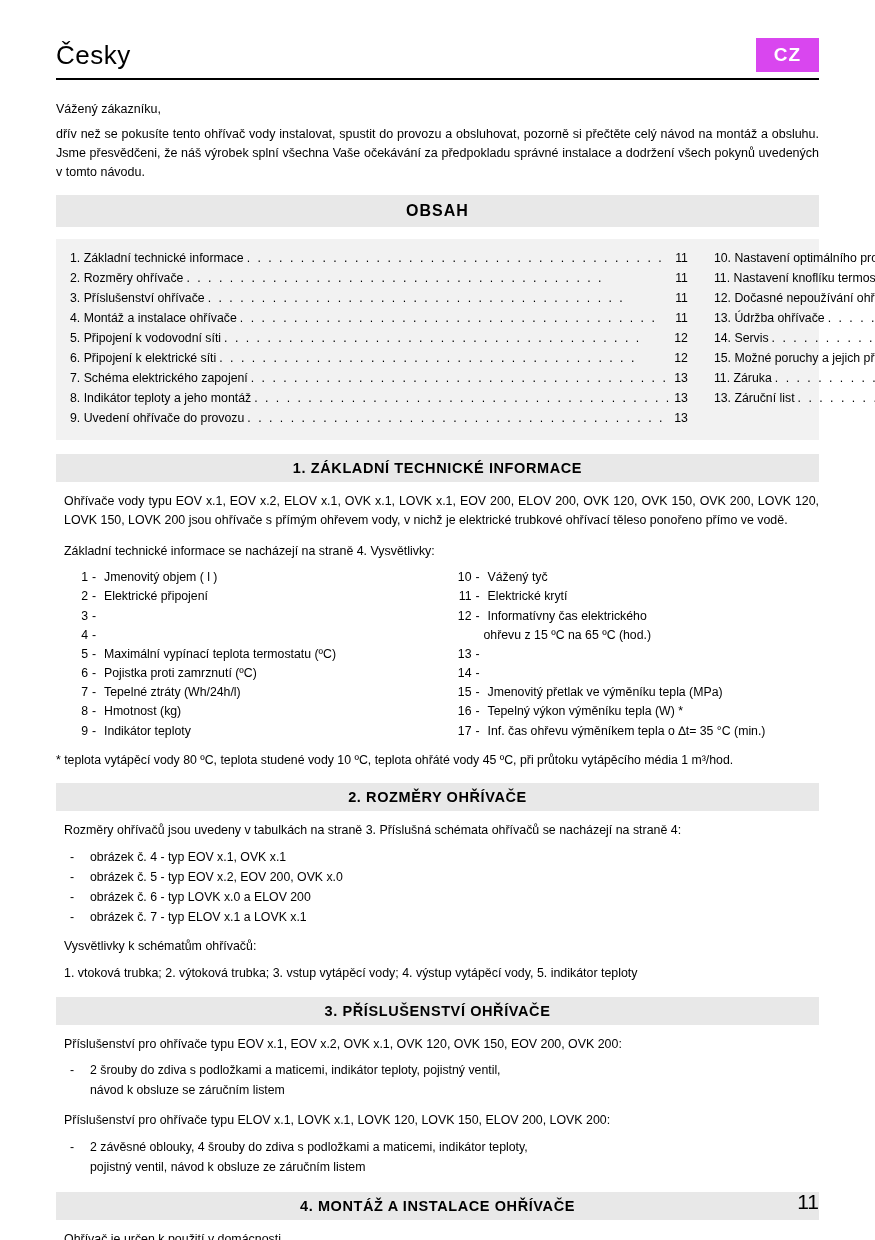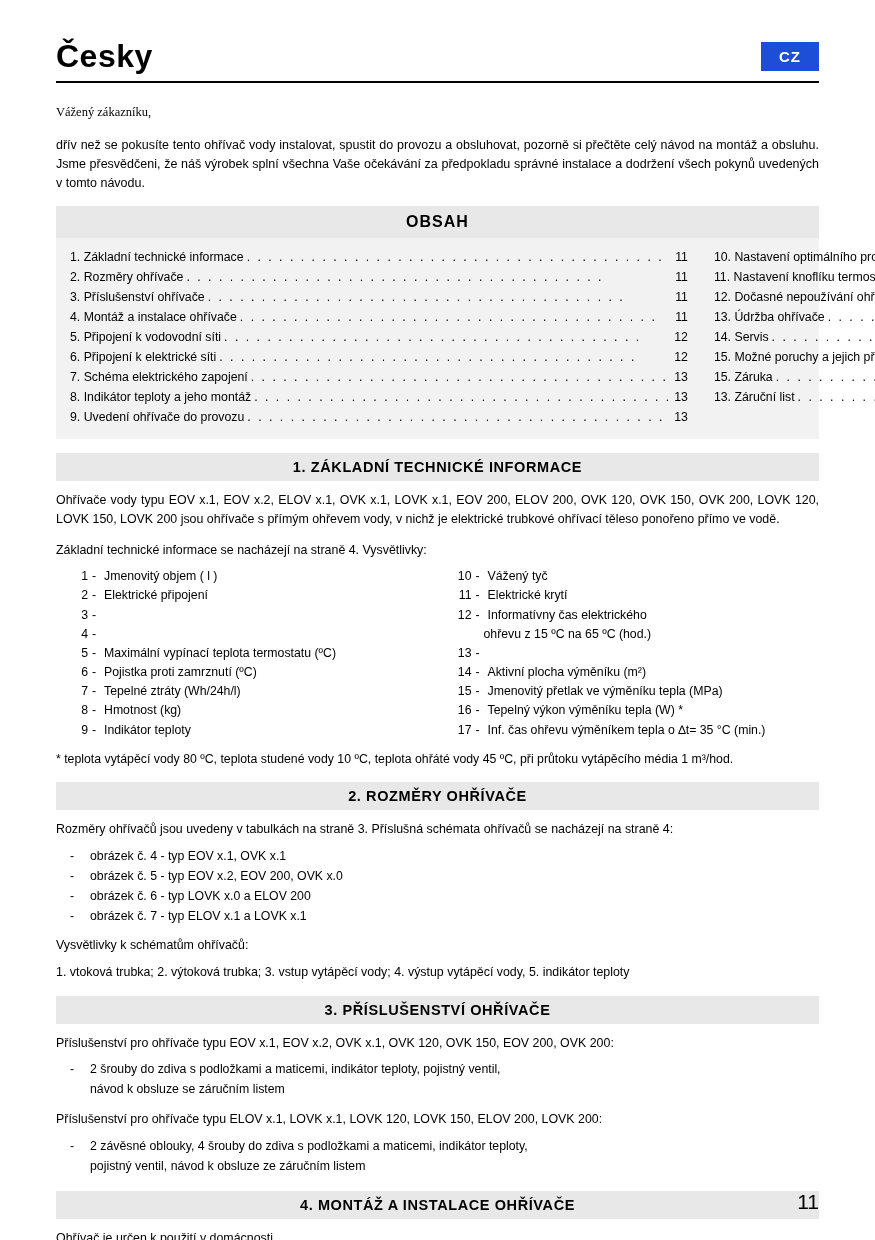--- a/index.html
+++ b/index.html
@@ -25,38 +25,37 @@
   
   .header {
     display: flex;
     align-items: center;
     justify-content: space-between;
     border-bottom: 2px solid #000;
     padding-bottom: 6px;
     margin-bottom: 22px;
   }
   .header-title {
-    font-size: 32px;
-    font-weight: bold;
+    font-size: 26px;
+    font-weight: normal;
     letter-spacing: 0.5px;
   }
   .lang-badge {
-    background: #1d4ed8;
+    background: #d946ef;
     color: #ffffff;
-    font-size: 15px;
+    font-size: 19px;
     font-weight: bold;
     padding: 6px 18px;
     letter-spacing: 1px;
   }
 
   
   .intro-greeting {
     font-size: 12.5px;
-    margin-bottom: 16px;
-    font-family: Liberation Serif, serif;
+    margin-bottom: 9px;
   }
   .intro-body {
     font-size: 12.5px;
     line-height: 1.5;
     text-align: justify;
     margin-bottom: 8px;
   }
 
   
   .section-bar {
@@ -65,21 +64,21 @@
     font-weight: bold;
     font-size: 14.5px;
     letter-spacing: 0.6px;
     padding: 6px 0;
     margin: 14px 0 10px 0;
   }
   .section-bar.obsah {
     font-size: 16px;
     letter-spacing: 1px;
     padding: 7px 0;
-    margin-bottom: 0;
+    margin-bottom: 12px;
   }
 
   
   .toc-wrap {
     background: #f2f2f2;
     padding: 10px 14px 12px 14px;
     display: flex;
     gap: 26px;
     margin-bottom: 6px;
   }
@@ -102,21 +101,21 @@
     letter-spacing: 2px;
     color: #000;
   }
   .toc-page { flex: 0 0 auto; }
 
   
   p.body {
     font-size: 12.4px;
     line-height: 1.5;
     text-align: justify;
-    margin: 0 0 12px 0;
+    margin: 0 0 12px 8px;
   }
   p.body.tight { margin-bottom: 8px; }
 
   
   .legend {
     display: flex;
     gap: 10px;
     margin: 6px 0 10px 0;
   }
   .legend-col {
@@ -257,21 +256,21 @@
           <span class="toc-dots">. . . . . . . . . . . . . . . . . . . . . . . . . . . . . . . . . . . . . . .</span>
         </div>
       <div class="toc-row">
           <span class="toc-label">14. Servis</span>
           <span class="toc-dots">. . . . . . . . . . . . . . . . . . . . . . . . . . . . . . . . . . . . . . .</span>
         </div>
       <div class="toc-row">
           <span class="toc-label">15. Možné poruchy a jejich příčiny</span>
         </div>
       <div class="toc-row">
-          <span class="toc-label">15. Záruka</span>
+          <span class="toc-label">11. Záruka</span>
           <span class="toc-dots">. . . . . . . . . . . . . . . . . . . . . . . . . . . . . . . . . . . . . . .</span>
         </div>
       <div class="toc-row">
           <span class="toc-label">13. Záruční list</span>
           <span class="toc-dots">. . . . . . . . . . . . . . . . . . . . . . . . . . . . . . . . . . . . . . .</span>
         </div>
     </div>
   </div>
 
   <div class="section-bar">1. ZÁKLADNÍ TECHNICKÉ INFORMACE</div>
@@ -341,21 +340,20 @@
           <span class="legend-text">Informatívny čas elektrického</span>
         </div>
       <div class="legend-sub">ohřevu z 15 ºC na 65 ºC (hod.)</div>
       <div class="legend-item">
           <span class="legend-num">13</span>
           <span class="legend-dash">-</span>
         </div>
       <div class="legend-item">
           <span class="legend-num">14</span>
           <span class="legend-dash">-</span>
-          <span class="legend-text">Aktivní plocha výměníku (m²)</span>
         </div>
       <div class="legend-item">
           <span class="legend-num">15</span>
           <span class="legend-dash">-</span>
           <span class="legend-text">Jmenovitý přetlak ve výměníku tepla (MPa)</span>
         </div>
       <div class="legend-item">
           <span class="legend-num">16</span>
           <span class="legend-dash">-</span>
           <span class="legend-text">Tepelný výkon výměníku tepla (W) *</span>

